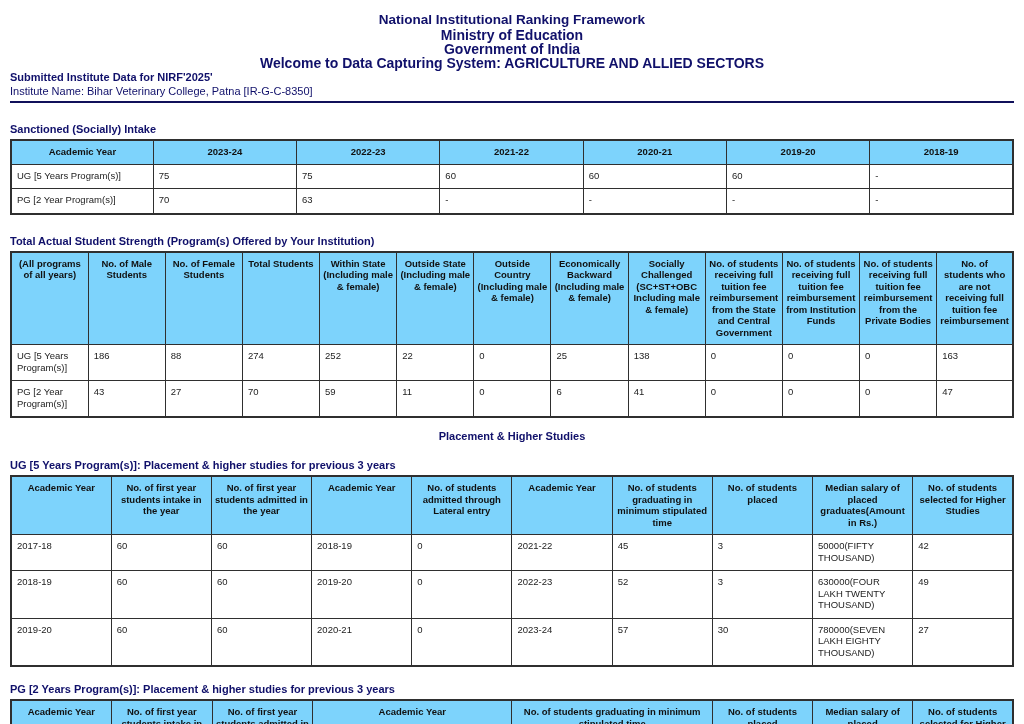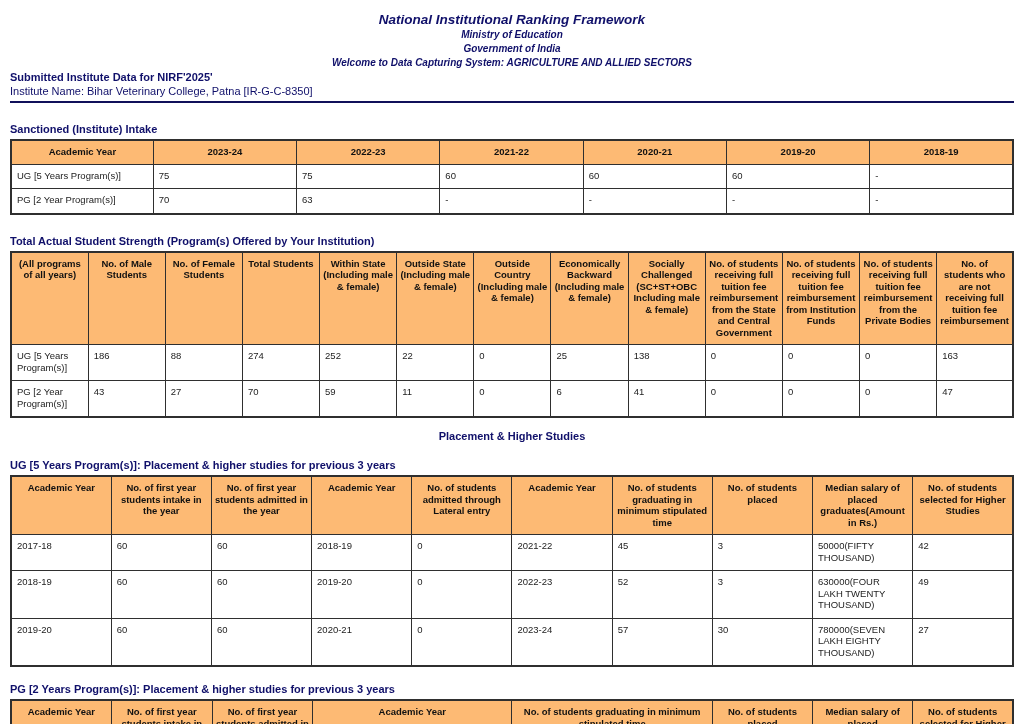--- a/index.html
+++ b/index.html
@@ -5,23 +5,23 @@
   * { box-sizing: border-box; margin: 0; padding: 0; }
   html, body { width: 1024px; height: 724px; overflow: hidden; }
   body {
     font-family: "Liberation Sans", sans-serif;
     background: #ffffff;
     color: #000000;
   }
   .page { padding: 8px 10px 0 10px; }
 
   
-  .page-header { text-align: center; color: #10106a; font-style: italic; }
+  .page-header { text-align: center; color: #10106a; }
   .main-title { font-size: 13.5px; font-weight: bold; line-height: 16px; margin-top: 4px; }
-  .sub-line { font-size: 10px; font-weight: bold; line-height: 14px; }
+  .sub-line { font-size: 14px; font-weight: bold; line-height: 14px; }
 
   
   .institute-block {
     color: #10106a;
     font-size: 11px;
     line-height: 14px;
     border-bottom: 2px solid #10105a;
     padding-bottom: 3px;
   }
   .submitted-line { font-weight: bold; }
@@ -48,21 +48,21 @@
   }
   th, td {
     border: 1px solid #2f2f2f;
     font-size: 9.5px;
     line-height: 11.5px;
     vertical-align: top;
     word-wrap: break-word;
     overflow-wrap: break-word;
   }
   th {
-    background: #fdba74;
+    background: #7dd3fc;
     font-weight: bold;
     text-align: center;
     padding: 5px 3px 6px 3px;
     color: #111;
   }
   td {
     text-align: left;
     padding: 5px 5px 7px 5px;
     color: #222;
   }
@@ -77,21 +77,21 @@
     <div class="sub-line">Ministry of Education</div>
     <div class="sub-line">Government of India</div>
     <div class="sub-line">Welcome to Data Capturing System: AGRICULTURE AND ALLIED SECTORS</div>
   </div>
 
   <div class="institute-block">
     <div class="submitted-line">Submitted Institute Data for NIRF'2025'</div>
     <div class="institute-line">Institute Name: Bihar Veterinary College, Patna [IR-G-C-8350]</div>
   </div>
 
-  <div class="section-title mt-lg">Sanctioned (Institute) Intake</div>
+  <div class="section-title mt-lg">Sanctioned (Socially) Intake</div>
   <div class="tbl-wrap">
       <table>
         <colgroup>
           <col style="width: 14.2%;">
           <col style="width: 14.3%;">
           <col style="width: 14.3%;">
           <col style="width: 14.3%;">
           <col style="width: 14.3%;">
           <col style="width: 14.3%;">
           <col style="width: 14.3%;">

